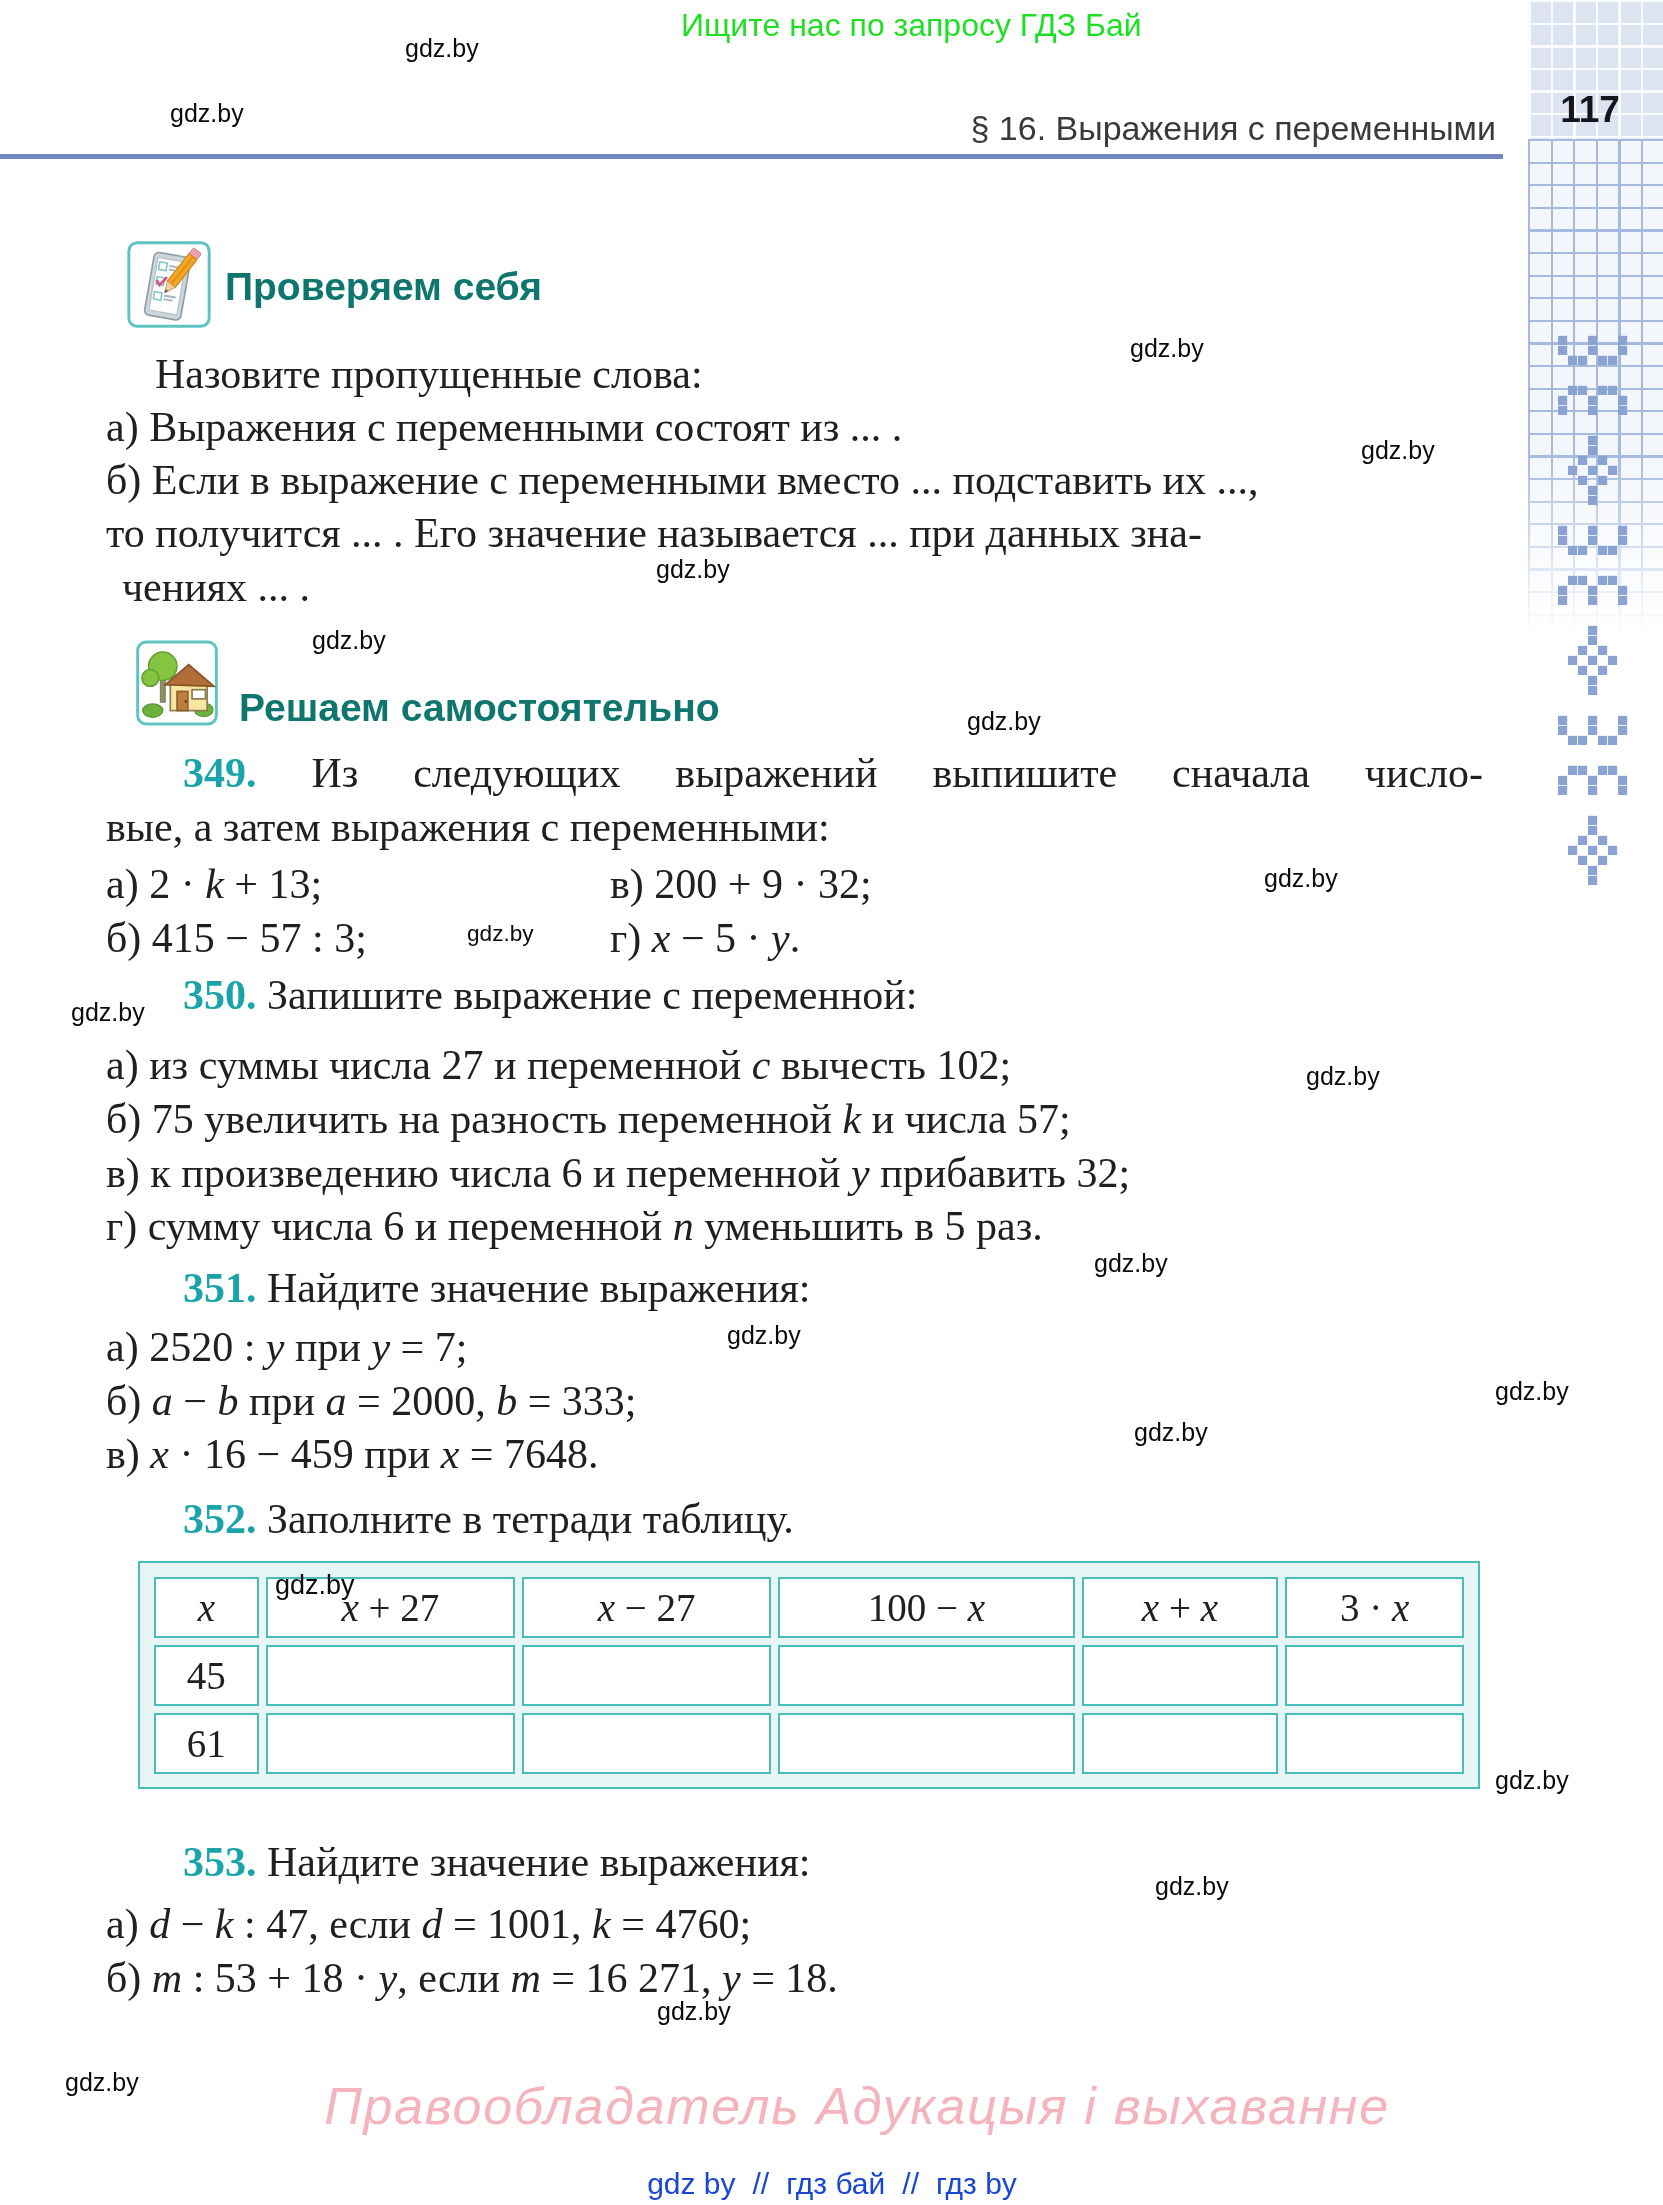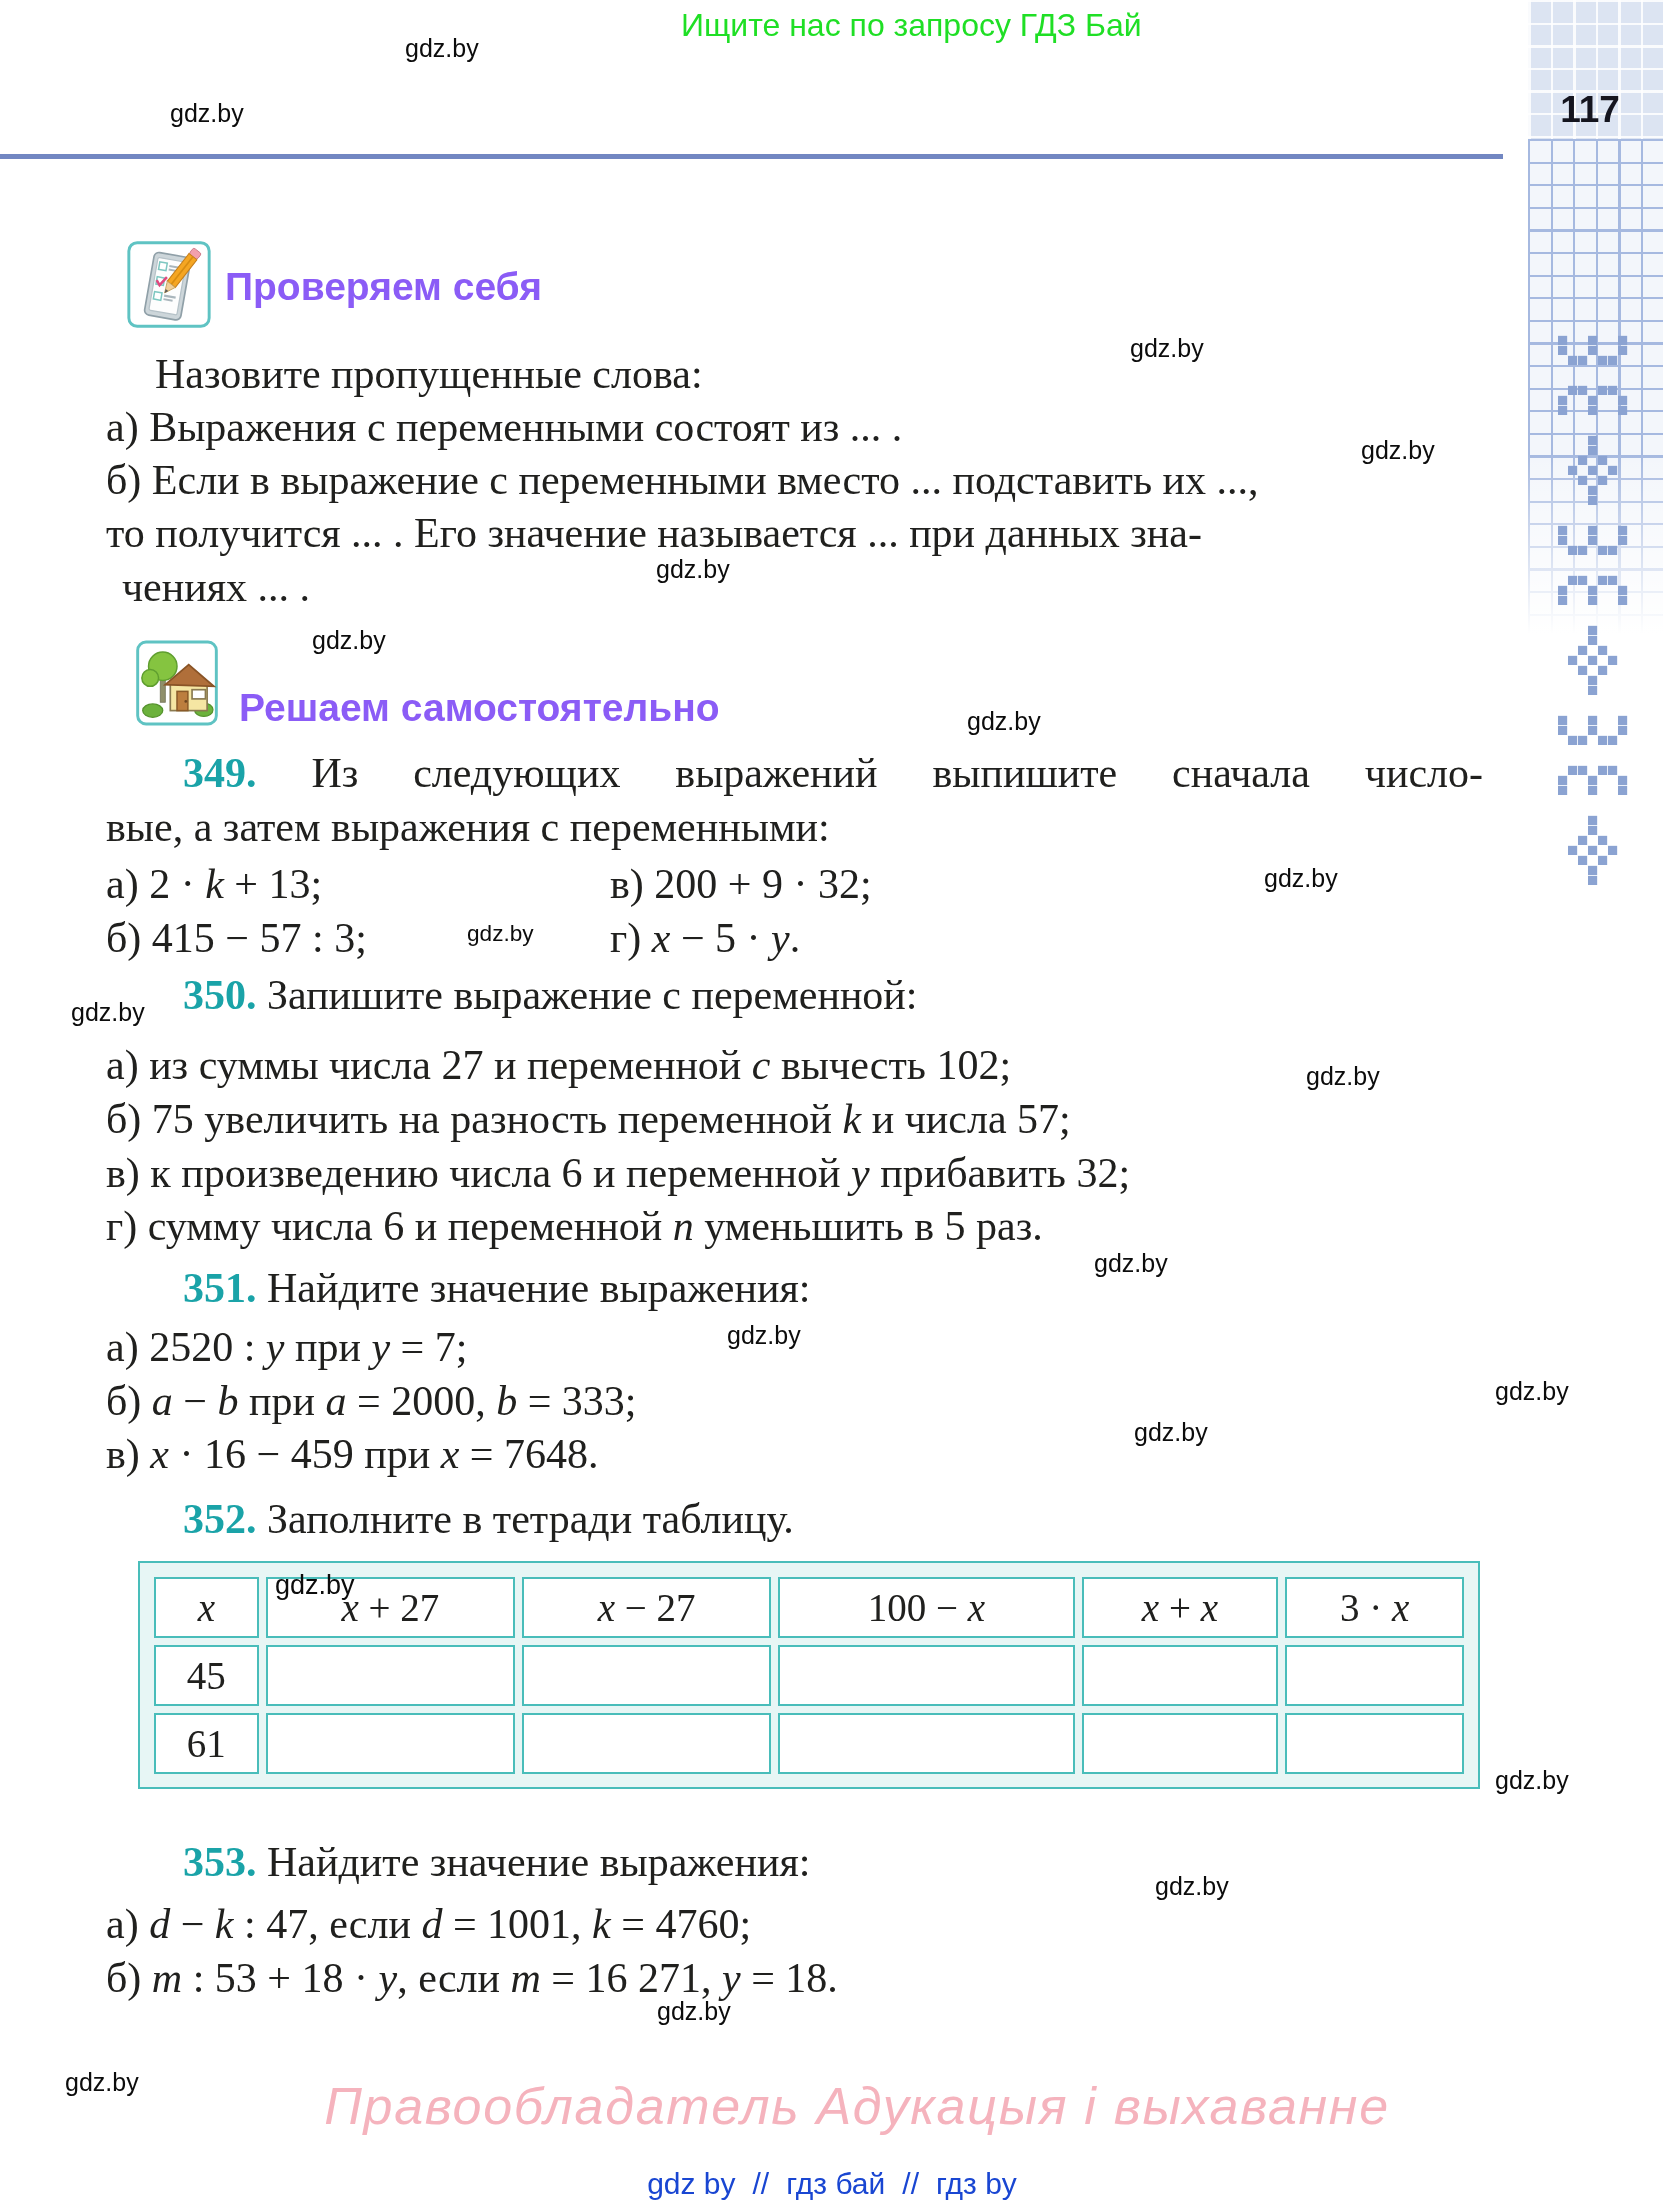--- a/index.html
+++ b/index.html
@@ -31,21 +31,21 @@
       repeating-linear-gradient(to right, #a6b9e0 0 2.1px, rgba(0,0,0,0) 2.1px 22.6px),
       repeating-linear-gradient(to bottom, #a6b9e0 0 2.1px, rgba(0,0,0,0) 2.1px 22.6px);
     z-index:1; }
   #strip-fade { position:absolute; left:1528px; top:453px; width:136px; height:226px;
     background:linear-gradient(rgba(255,255,255,0), #ffffff 80%); z-index:2; }
   #ornament { position:absolute; left:1558px; top:334px; z-index:3; }
 
   
   .sec-icon { position:absolute; z-index:2; }
   .sec-title { position:absolute; font-family:"Liberation Sans",sans-serif; font-weight:bold;
-               font-size:39px; color:#8b5cf6; white-space:nowrap; }
+               font-size:39px; color:#0f766e; white-space:nowrap; }
 
   
   .tline { position:absolute; font-size:42px; white-space:nowrap; }
   .tline.just { white-space:normal; text-align:justify; text-align-last:justify; }
   .it { font-style:italic; }
   .num { color:#1aa3a8; font-weight:bold; }
 
   
   #t352 { position:absolute; left:138px; top:1561px; width:1342px; box-sizing:border-box;
           border:2.5px solid #49bdba; background:#e7f6f5; padding:6.7px; }
@@ -61,20 +61,21 @@
            gap:17px; font-family:"Liberation Sans",sans-serif; font-size:30px; color:#1946d2; }
   #links span { cursor:pointer; }
 </style>
 </head>
 <body>
 
 <div id="page">
 
   <div id="green-banner">Ищите нас по запросу ГДЗ Бай</div>
 
+  <div id="hdr-title">§ 16. Выражения с переменными</div>
   <div id="hdr-rule"></div>
 
   <div id="strip-top"></div>
   <div id="strip-bottom"></div>
   <div id="strip-fade"></div>
   <svg id="ornament" width="70" height="557" viewBox="0 0 84 664">
       <rect x="0" y="0" width="11" height="11" fill="#8ba3d2"></rect>
       <rect x="36" y="0" width="11" height="11" fill="#8ba3d2"></rect>
       <rect x="72" y="0" width="11" height="11" fill="#8ba3d2"></rect>
       <rect x="0" y="12" width="11" height="11" fill="#8ba3d2"></rect>

